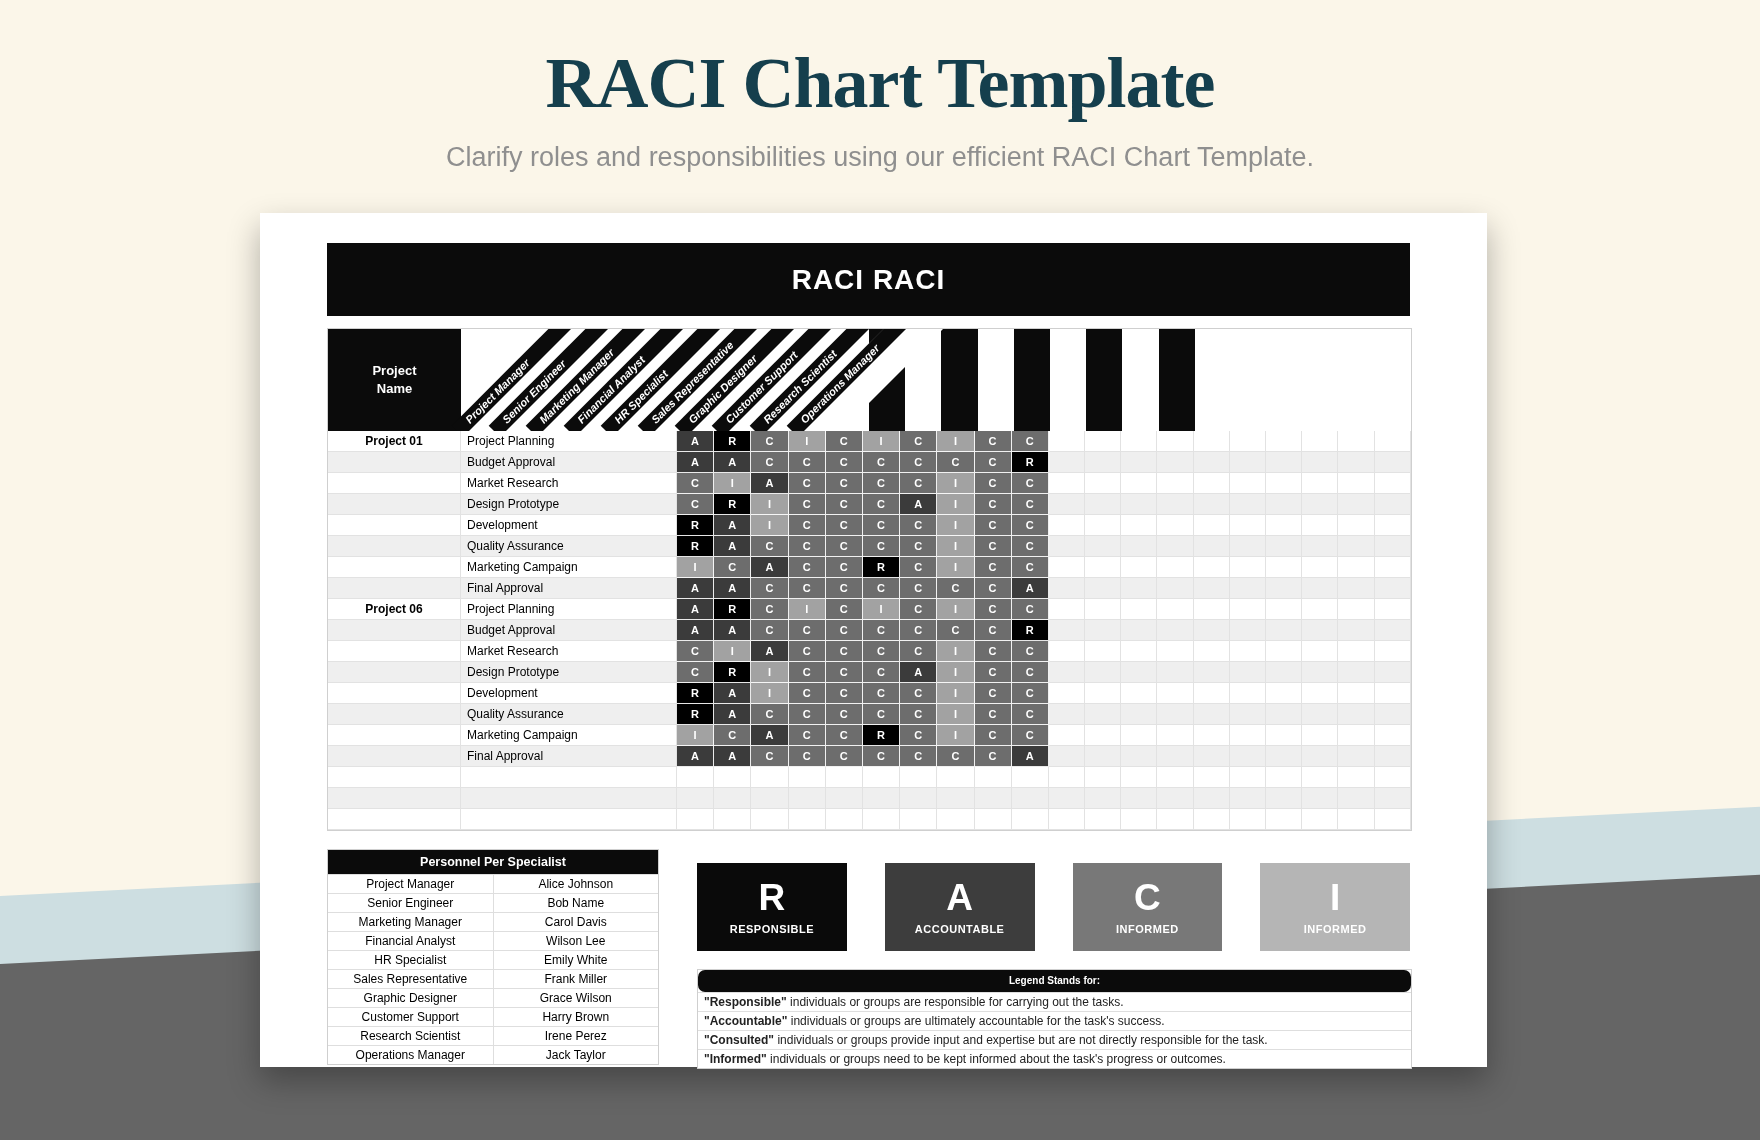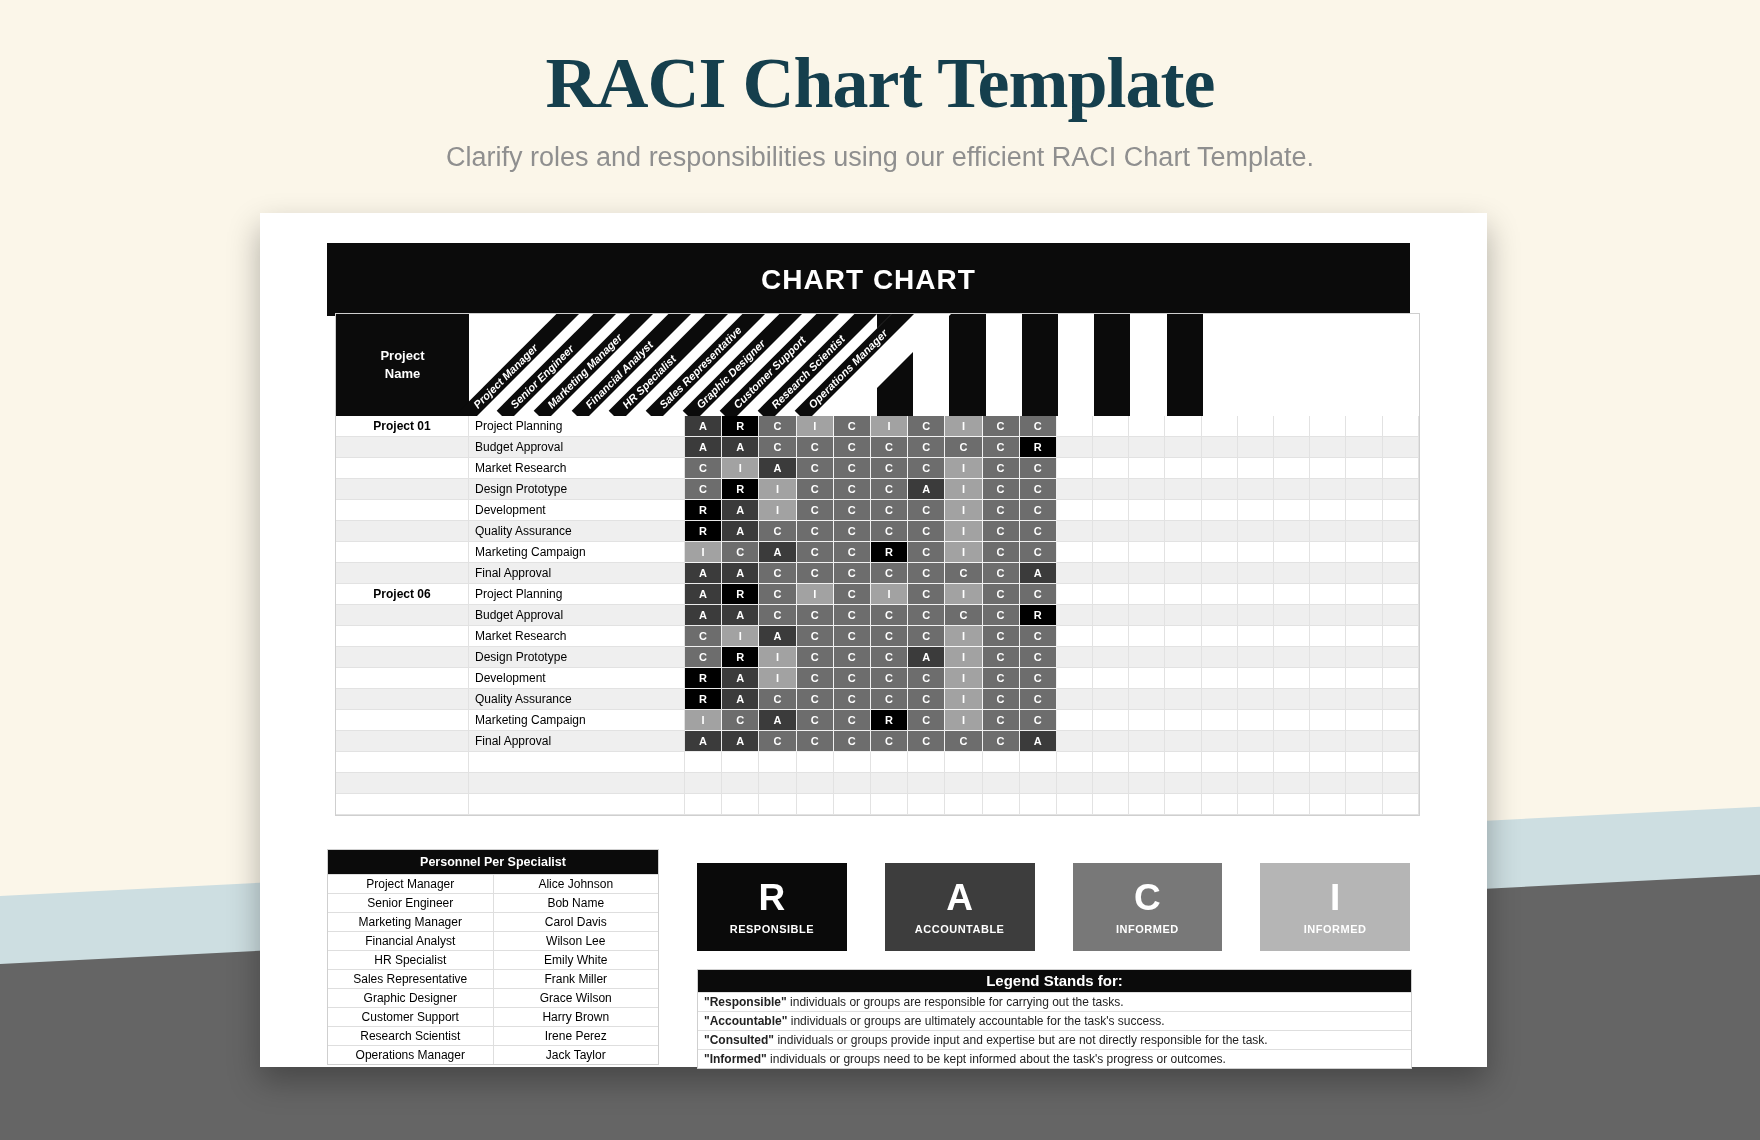--- a/index.html
+++ b/index.html
@@ -19,21 +19,21 @@
   .page-subtitle{position:absolute;top:142px;left:0;width:100%;text-align:center;
     font-size:27px;color:#8f8f8f;}
 
   .card{position:absolute;left:260px;top:213px;width:1227px;height:854px;
     background:#ffffff;box-shadow:0 14px 30px rgba(0,0,0,.3);z-index:2;}
 
   .banner{position:absolute;left:67px;top:30px;width:1083px;height:73px;background:#0b0b0b;
     color:#fff;display:flex;align-items:center;justify-content:center;
     font-size:28px;font-weight:bold;letter-spacing:1px;}
 
-  .rtable{position:absolute;left:67px;top:100px;width:1083px;border:1px solid #cfcfcf;box-sizing:content-box;margin-left:8px;}
+  .rtable{position:absolute;left:67px;top:115px;width:1083px;border:1px solid #cfcfcf;box-sizing:content-box;}
   .hdr{display:flex;height:102px;position:relative;overflow:hidden;background:#fff;}
   .h-name{width:133px;background:#0b0b0b;color:#fff;display:flex;align-items:center;justify-content:center;
     font-weight:bold;font-size:13px;text-align:center;box-sizing:border-box;}
   .h-name span{display:block;width:66px;line-height:1.35;}
   .h-act{width:216px;background:#e9e9e9;display:flex;align-items:center;justify-content:center;
     font-weight:bold;font-size:13px;color:#111;box-sizing:border-box;}
   .h-role{width:37.2px;position:relative;background:#fff;box-sizing:border-box;}
   .h-tail{width:36.2px;position:relative;box-sizing:border-box;background:#fff;}
   .h-tail.dark{background:#0b0b0b;}
   .band{position:absolute;left:2px;bottom:-6px;width:215px;height:16px;background:#0b0b0b;color:#fff;
@@ -59,35 +59,35 @@
   .p-row{display:flex;height:19px;}
   .p-cell{flex:1;text-align:center;font-size:12px;line-height:18px;border-top:1px solid #dedede;box-sizing:border-box;}
   .p-cell:first-child{border-right:1px solid #dedede;}
 
   .legend-boxes{position:absolute;left:437px;top:650px;width:713px;height:88px;display:flex;gap:38px;}
   .lg-box{flex:1;display:flex;flex-direction:column;align-items:center;justify-content:center;color:#fff;}
   .lg-letter{font-size:37px;font-weight:bold;line-height:1;}
   .lg-label{font-size:11px;font-weight:bold;margin-top:7px;letter-spacing:.5px;}
 
   .legend-notes{position:absolute;left:437px;top:756px;width:713px;border:1px solid #cfcfcf;background:#fff;}
-  .ln-hdr{background:#0b0b0b;color:#fff;text-align:center;font-weight:bold;font-size:15px;height:22px;line-height:22px;}
+  .ln-hdr{background:#0b0b0b;color:#fff;text-align:center;font-weight:bold;font-size:10px;height:22px;line-height:22px;border-radius:7px;}
   .ln-row{background:#fff;font-size:12px;height:18px;line-height:18px;padding-left:6px;
     border-top:1px solid #dedede;white-space:nowrap;overflow:hidden;color:#222;}
 </style>
 </head>
 <body>
 
 <div class="band-blue"></div>
 <div class="band-gray"></div>
 
 <div class="page-title">RACI Chart Template</div>
 <div class="page-subtitle">Clarify roles and responsibilities using our efficient RACI Chart Template.</div>
 
 <div class="card">
-  <div class="banner">CHART CHART</div>
+  <div class="banner">RACI RACI</div>
 
   <div class="rtable">
     <div class="hdr">
       <div class="h-name">
         <span>Project Name</span>
       </div>
 
     <div class="h-role">
           <div class="band">Project Manager</div>
         </div>

